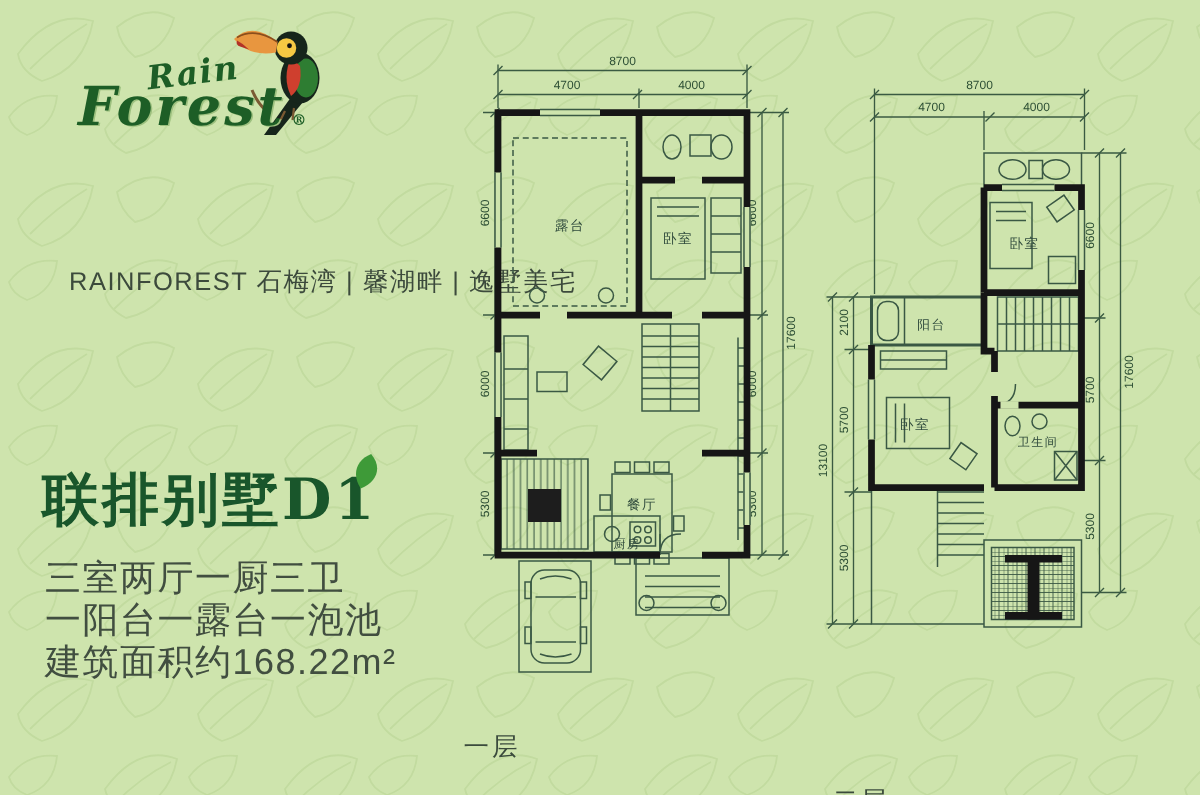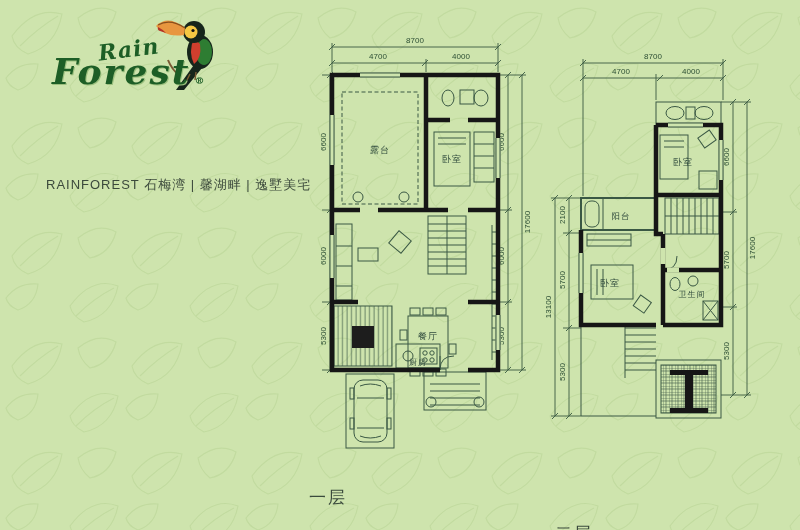--- a/index.html
+++ b/index.html
@@ -13,21 +13,21 @@
   .wm-forest{font-size:36px;letter-spacing:2px;text-shadow:1px 1px 0 #9cc07e;margin-top:41px;}
   .wm-rain{position:absolute;left:46px;top:-14px;font-size:22px;transform:rotate(-7deg);
            letter-spacing:1px;}
   .wm-reg{position:absolute;right:-14px;bottom:6px;font-size:10px;font-style:normal;}
   .toucan{position:absolute;left:150px;top:12px;}
   .brandrow{position:absolute;left:28px;top:100px;width:260px;height:78px;}
   .seal{position:absolute;left:4px;top:16px;}
   .brand{position:absolute;left:26px;top:0;margin:0;font-family:"DejaVu Serif","Liberation Serif",serif;
          font-size:57px;font-weight:bold;color:#171513;letter-spacing:10px;white-space:nowrap;
          transform:rotate(-1deg);}
-  .subtitle{position:absolute;left:46px;top:176px;font-size:13px;color:#3c4a3c;
+  .subtitle{position:absolute;left:46px;top:176px;font-size:17px;color:#3c4a3c;
             letter-spacing:1px;white-space:nowrap;}
   
   .listing{position:absolute;left:28px;top:308px;width:280px;}
   .title{position:relative;margin:0;font-family:"DejaVu Serif","Liberation Serif",serif;
          font-size:38px;font-weight:bold;color:#19562b;letter-spacing:2px;white-space:nowrap;}
   .titleleaf{position:absolute;left:204px;top:-8px;}
   .desc{position:absolute;left:2px;top:64px;width:280px;font-size:24px;color:#414e40;
         letter-spacing:1px;line-height:28px;}
   .desc div{white-space:nowrap;}
   
@@ -77,20 +77,32 @@
       <path d="M40 62 l-3 6 M46 60 l-1 8" stroke="#7a5a33" stroke-width="1.5" fill="none"></path>
     </svg>
     <div class="wordmark">
       <span class="wm-rain">Rain</span>
       <span class="wm-forest">Forest</span>
       <span class="wm-reg">®</span>
     </div>
     <div class="subtitle">RAINFOREST  石梅湾 | 馨湖畔 | 逸墅美宅</div>
   </div>
 
+  <section class="listing">
+    <h2 class="title"><span>联排别墅D1</span>
+      <svg class="titleleaf" width="22" height="28" viewBox="0 0 22 28">
+        <path d="M13 2 C22 9 21 19 11 26 C3 18 4 8 13 2 Z" fill="#3e9a38" transform="rotate(12 11 14)"></path>
+      </svg>
+    </h2>
+    <div class="desc">
+      <div>三室两厅一厨三卫</div>
+      <div>一阳台一露台一泡池</div>
+      <div>建筑面积约168.22m²</div>
+    </div>
+  </section>
 
   <svg class="plan1" width="235" height="466" viewBox="0 0 235 466">
     <defs>
       <pattern id="v1" width="4.5" height="4.5" patternUnits="userSpaceOnUse">
         <path d="M2 0 V4.5" stroke="#3a5844" stroke-width="0.7"></path>
       </pattern>
     </defs>
 
     <g stroke="#3a5a42" stroke-width="0.9" fill="none">
       <path d="M32 52V23 M198 52V23 M126 52V39"></path>

